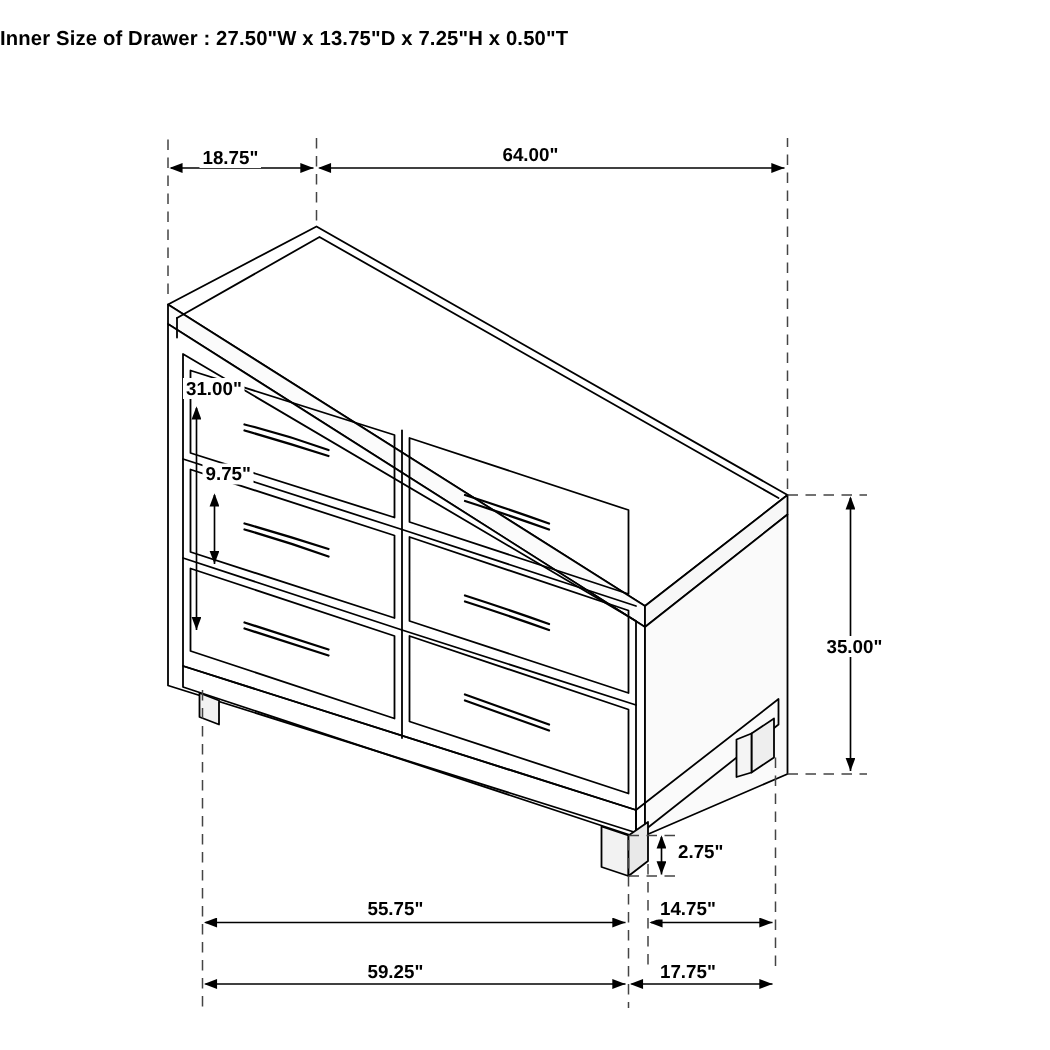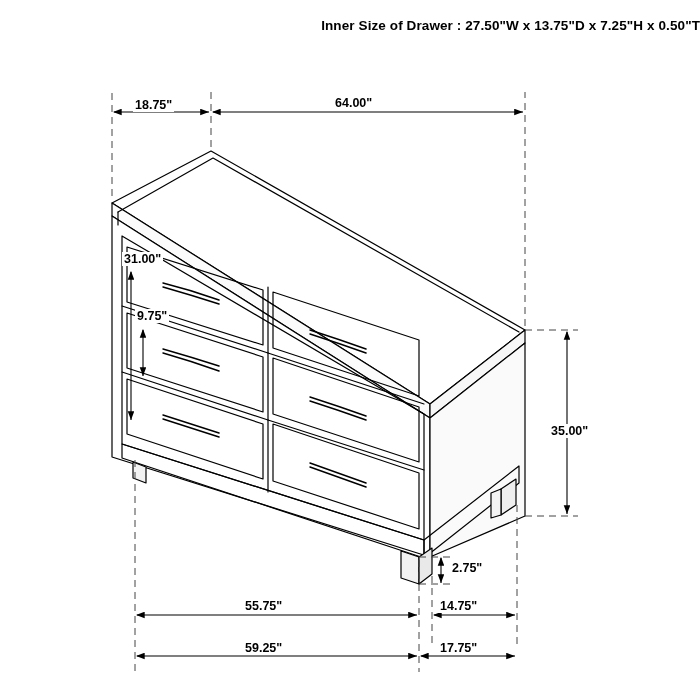--- a/index.html
+++ b/index.html
@@ -19,21 +19,21 @@
     position: absolute;
     left: 0; top: 0;
     width: 700px;
     height: 700px;
   }
   .title {
     position: absolute;
     left: 0;
     top: 18px;
     width: 700px;
-    text-align: right;
+    text-align: left;
     font-size: 13.5px;
     font-weight: bold;
     letter-spacing: 0.1px;
     white-space: nowrap;
   }
   svg.dim-layer {
     position: absolute;
     left: 0; top: 0;
     width: 700px;
     height: 700px;

